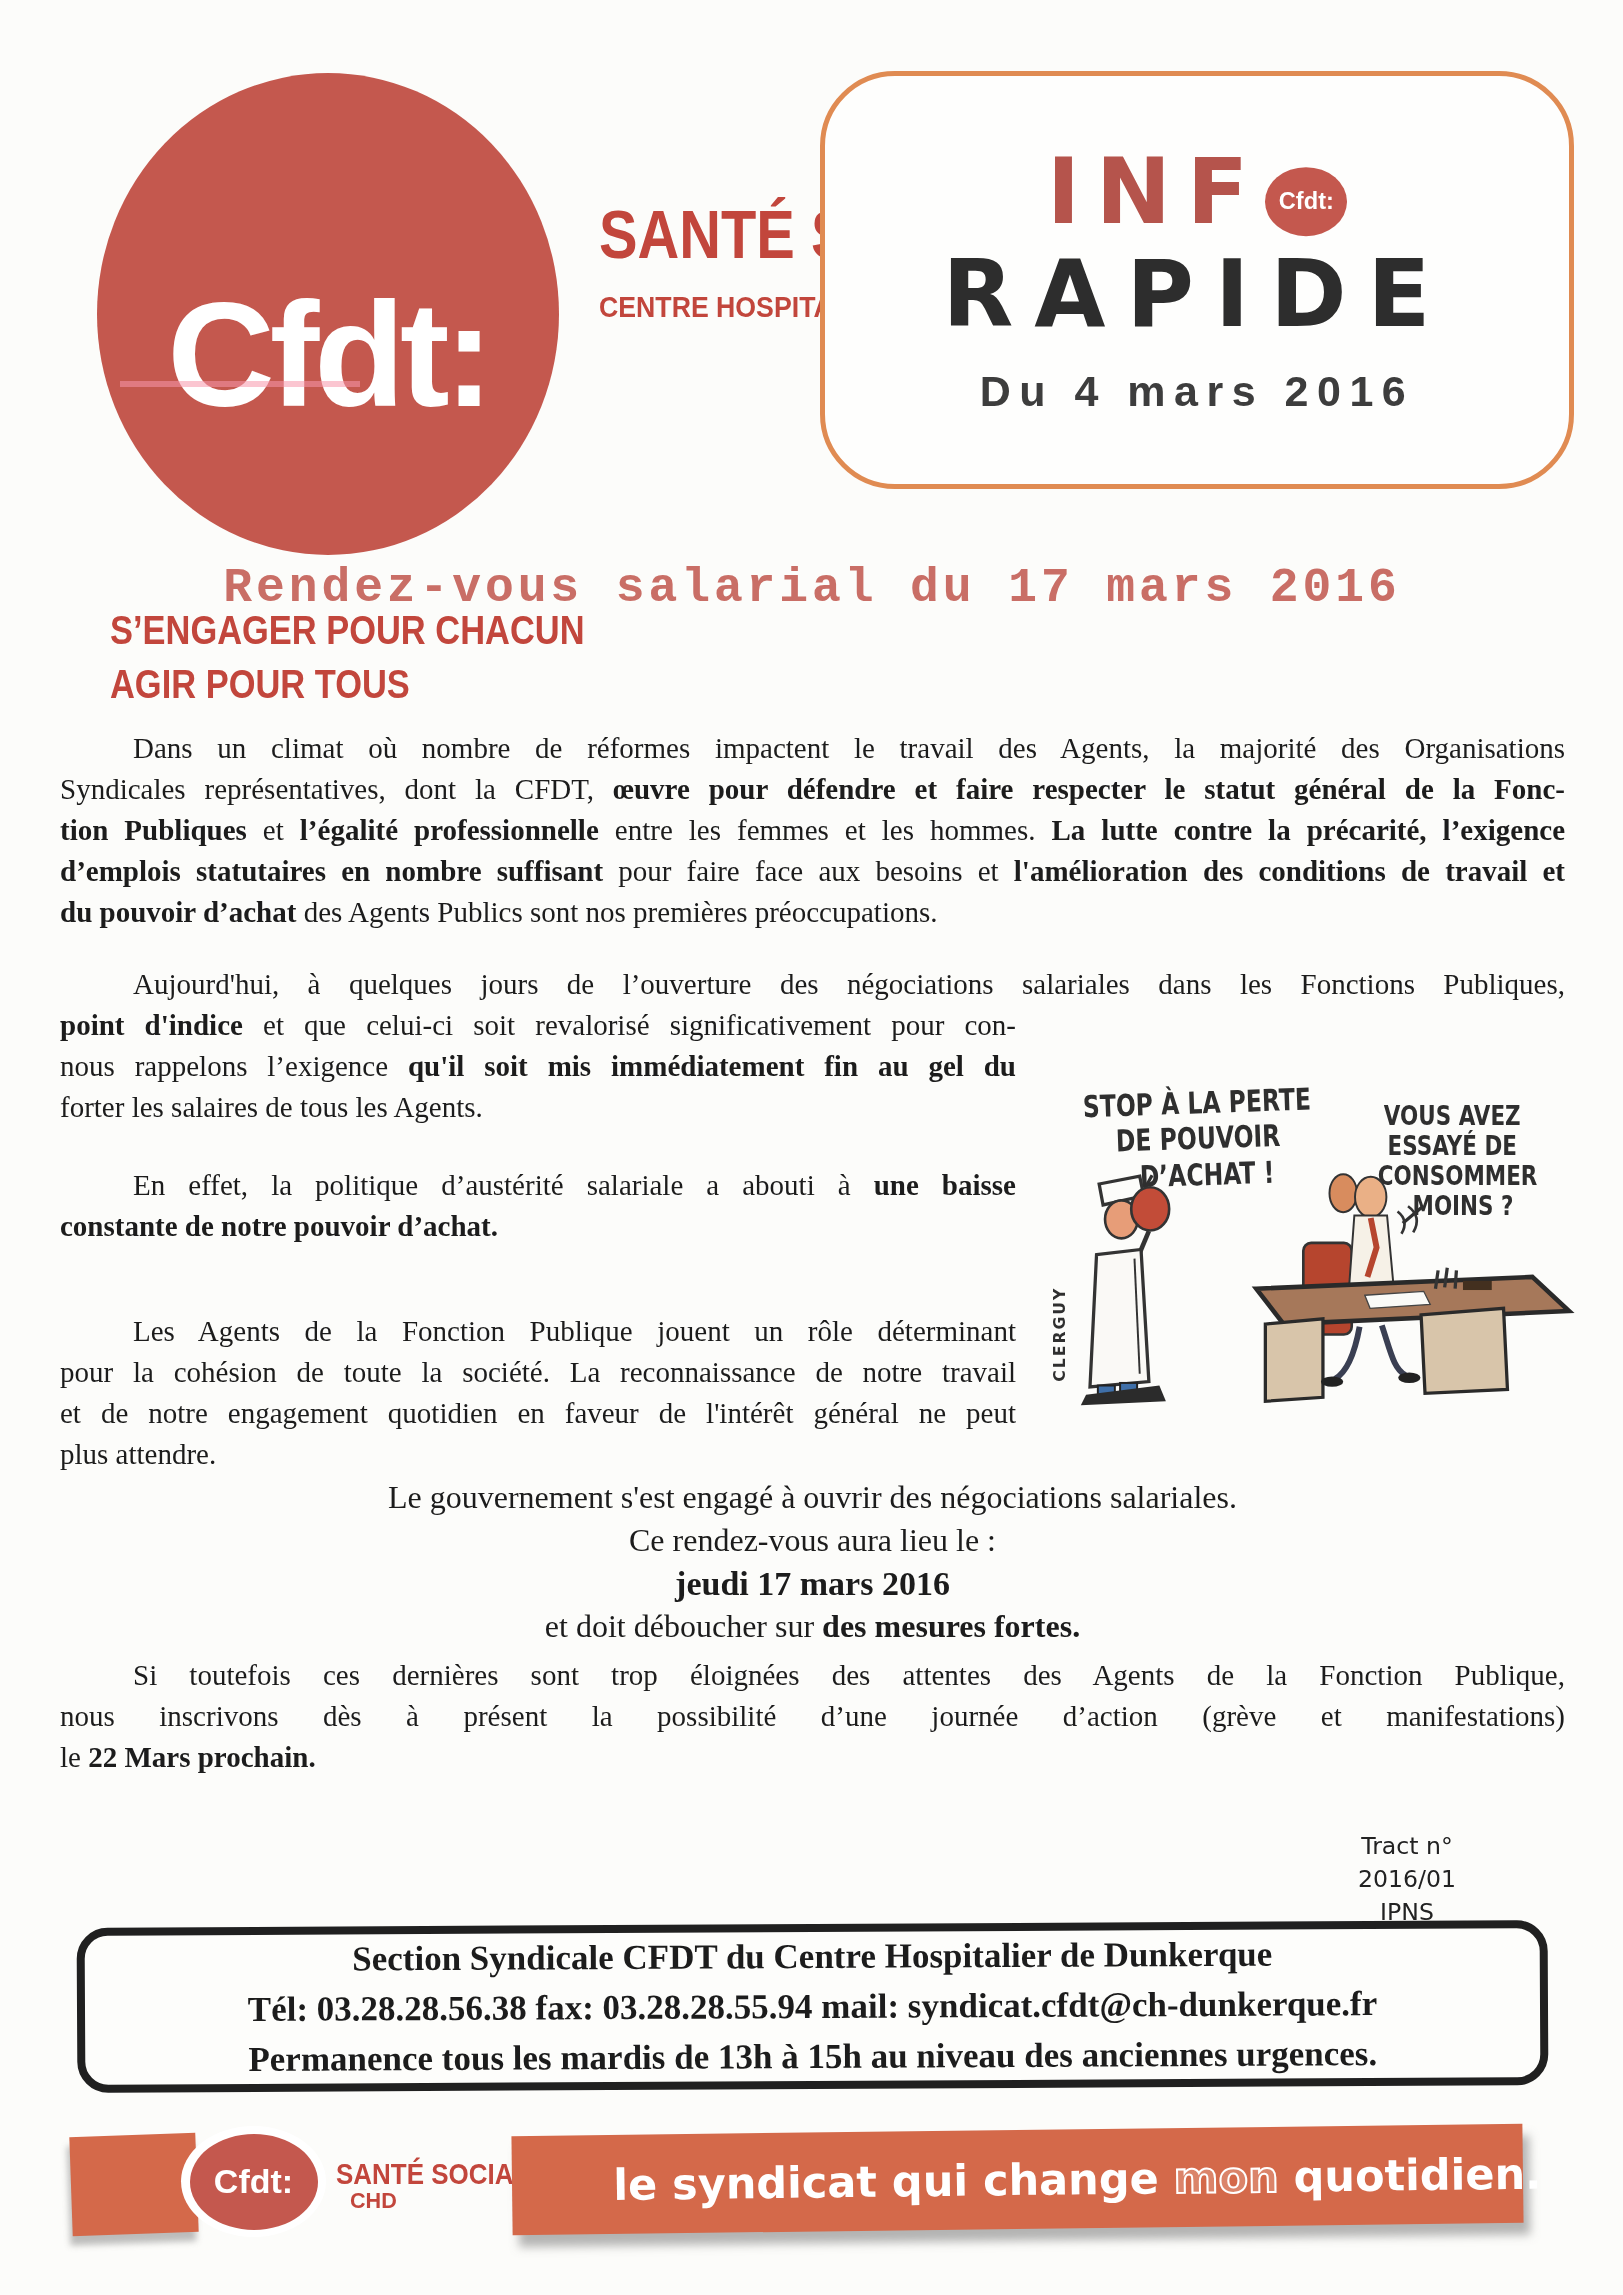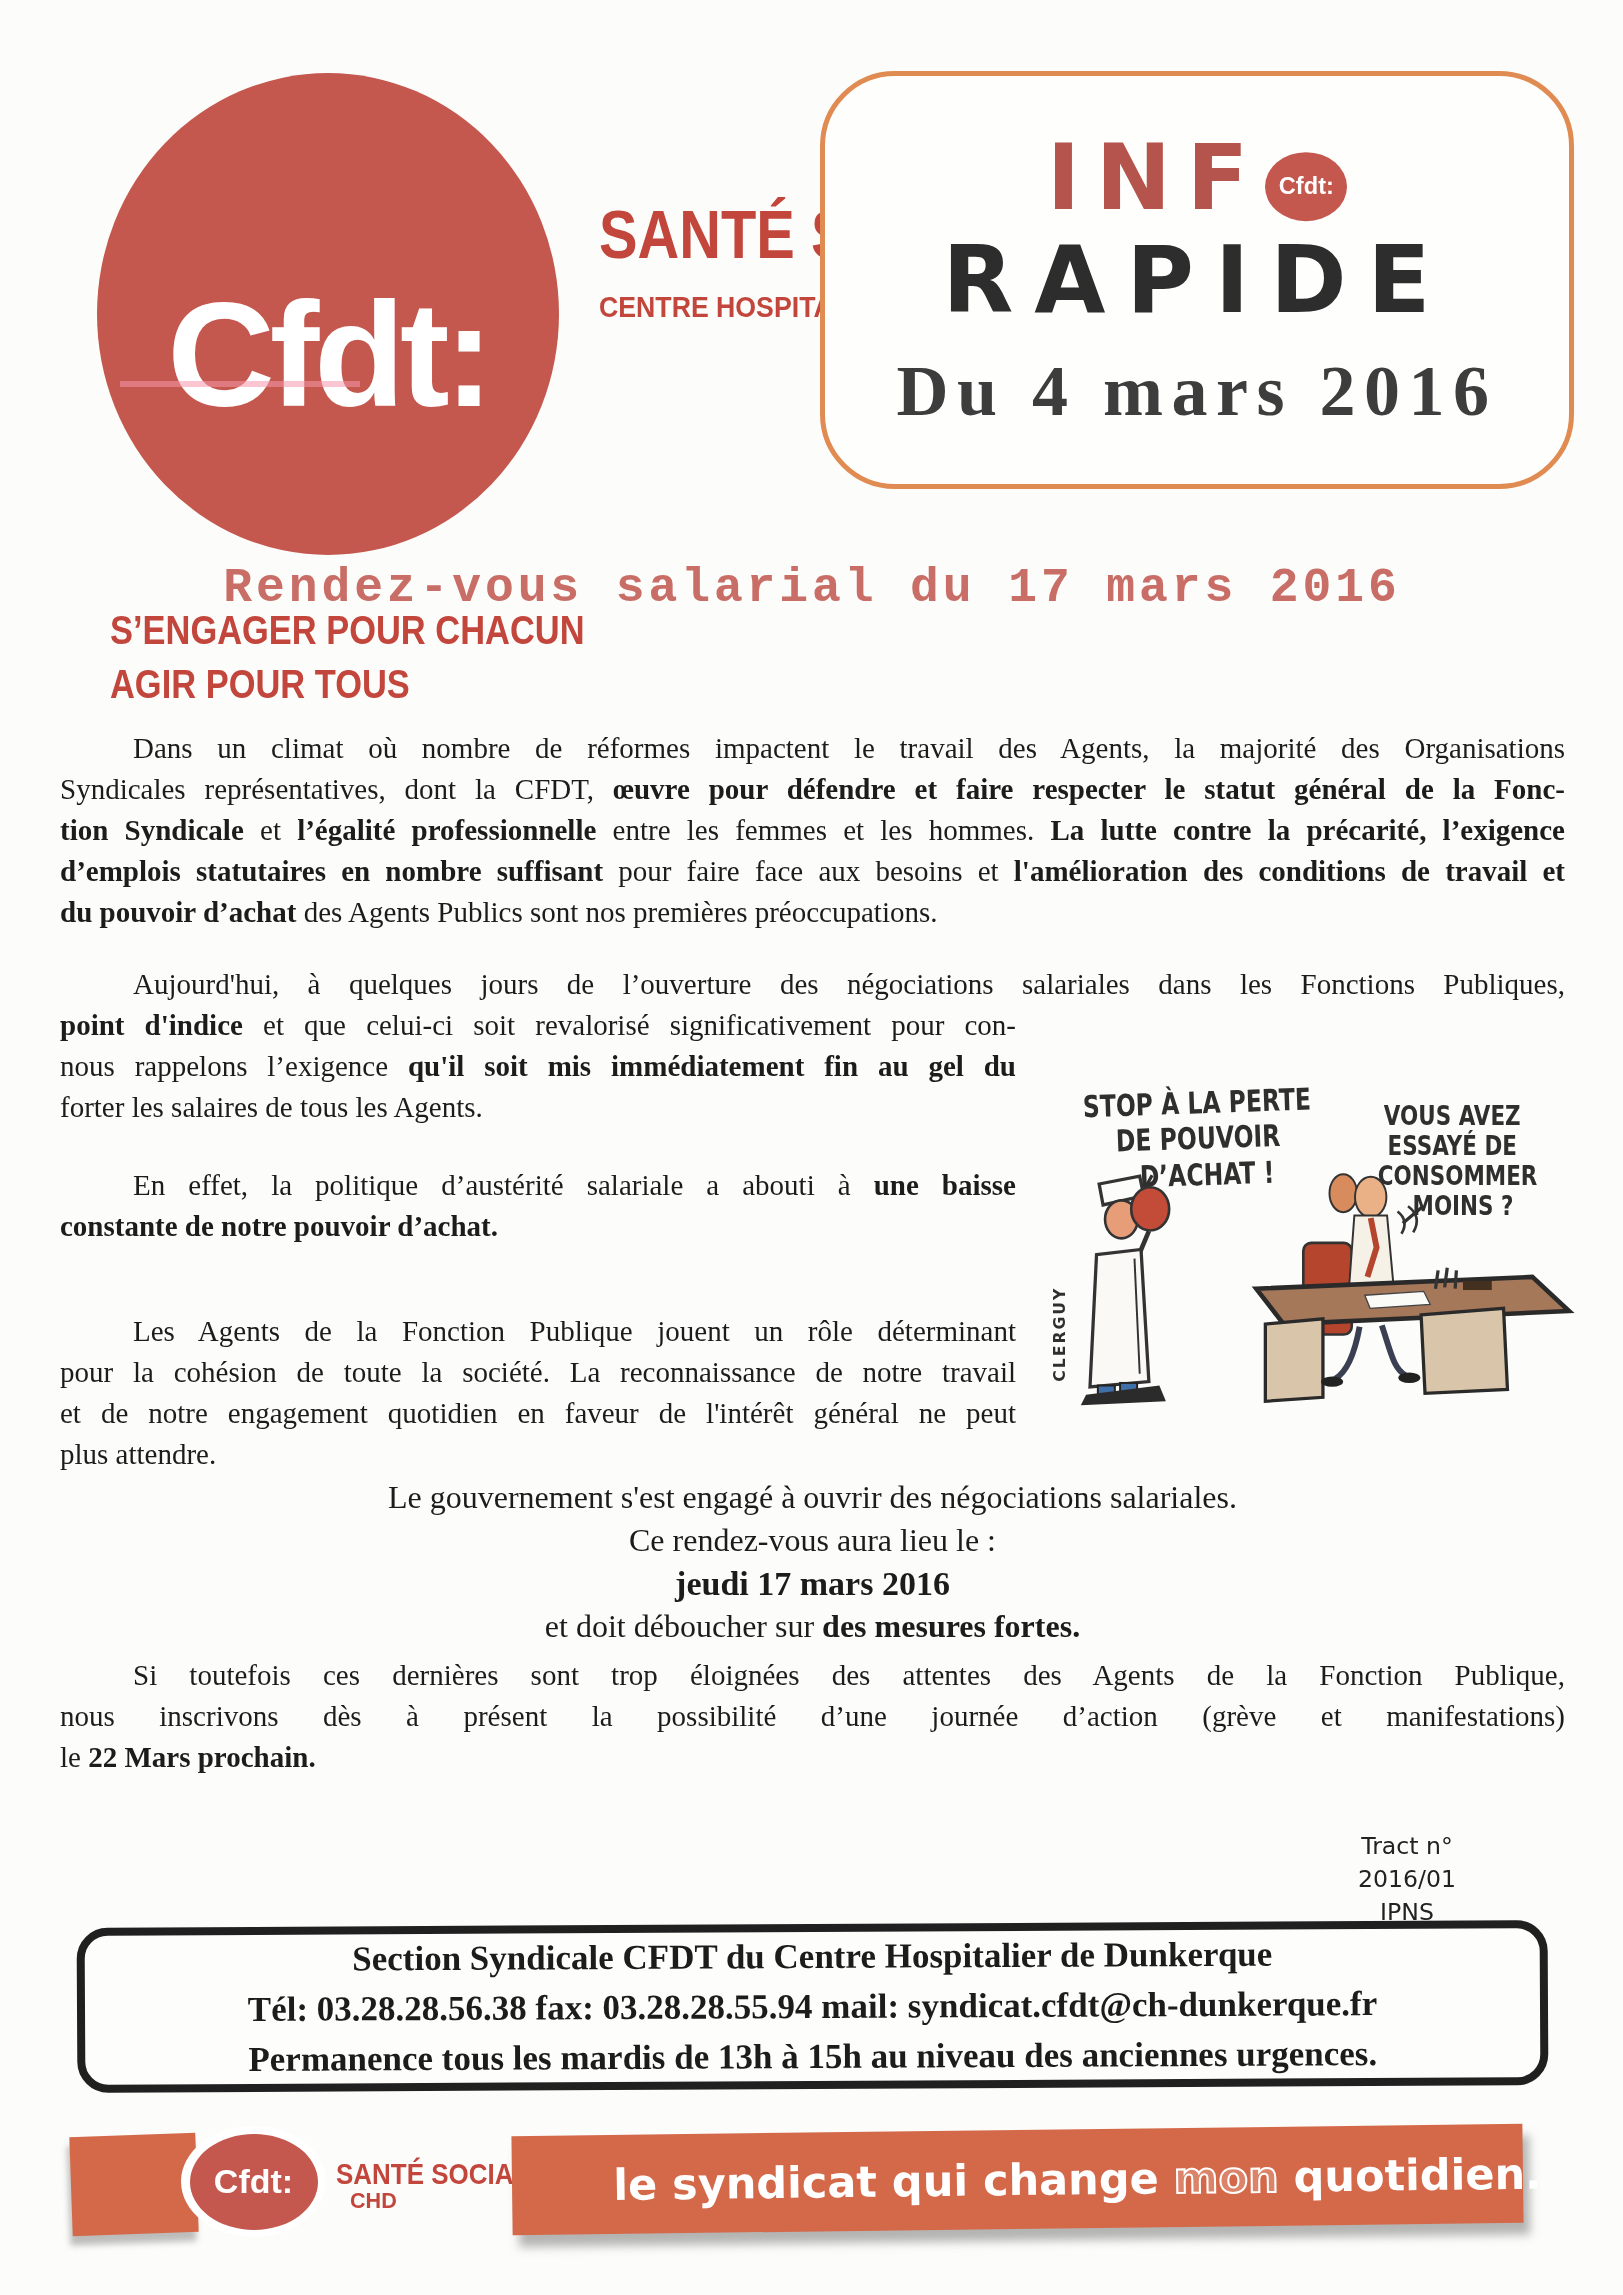--- a/index.html
+++ b/index.html
@@ -63,22 +63,22 @@
   .badge-oval span {
     font-family:"Liberation Sans", sans-serif; font-weight:bold;
     font-size:23.6px; color:#fff;
   }
   .badge-rapide {
     font-family:"DejaVu Sans", sans-serif; font-weight:bold;
     font-size:92px; color:#2d2d2d; letter-spacing:21px; line-height:1.15;
     margin-top:5.2px;
   }
   .badge-date {
-    font-family:Liberation Serif, serif; font-weight:bold;
-    font-size:72px; color:#3d3d3d; letter-spacing:8.5px; line-height:1;
+    font-family:Liberation Sans, sans-serif; font-weight:bold;
+    font-size:43px; color:#3d3d3d; letter-spacing:8.5px; line-height:1;
     margin-top:22px;
   }
 
   
   .headline {
     position:absolute; left:26px; top:554px; width:1572px;
     text-align:center;
     font-family:"Liberation Mono", monospace; font-weight:bold;
     font-size:48px; line-height:69px; color:#c96e66; letter-spacing:3.9px;
   }
@@ -197,21 +197,21 @@
   </div>
 
   <div class="headline">
     <div>Rendez-vous salarial du 17 mars 2016</div>
   </div>
 
   <div class="bodytext">
     <div class="para p1">
       <div class="pl j ind"><span>Dans un climat où nombre de réformes impactent le travail des Agents, la majorité des Organisations</span></div>
       <div class="pl j"><span>Syndicales représentatives, dont la CFDT, </span><span class="b">œuvre pour défendre et faire respecter le statut général de la Fonc-</span></div>
-      <div class="pl j"><span class="b">tion Syndicale</span><span> et </span><span class="b">l’égalité professionnelle</span><span> entre les femmes et les hommes. </span><span class="b">La lutte contre la précarité, l’exigence</span></div>
+      <div class="pl j"><span class="b">tion Publiques</span><span> et </span><span class="b">l’égalité professionnelle</span><span> entre les femmes et les hommes. </span><span class="b">La lutte contre la précarité, l’exigence</span></div>
       <div class="pl j"><span class="b">d’emplois statutaires en nombre suffisant</span><span> pour faire face aux besoins et </span><span class="b">l'amélioration des conditions de travail et</span></div>
       <div class="pl"><span class="b">du pouvoir d’achat</span><span> des Agents Publics sont nos premières préoccupations.</span></div>
     </div>
     <div class="para p2">
       <div class="pl j ind"><span>Aujourd'hui, à quelques jours de l’ouverture des négociations salariales dans les Fonctions Publiques,</span></div>
       <div class="pl j nw"><span class="b">point d'indice</span><span> et que celui-ci soit revalorisé significativement pour con-</span></div>
       <div class="pl j nw"><span>nous rappelons l’exigence </span><span class="b">qu'il soit mis immédiatement fin au gel du</span></div>
       <div class="pl nw"><span>forter les salaires de tous les Agents.</span></div>
     </div>
     <div class="para p3">

